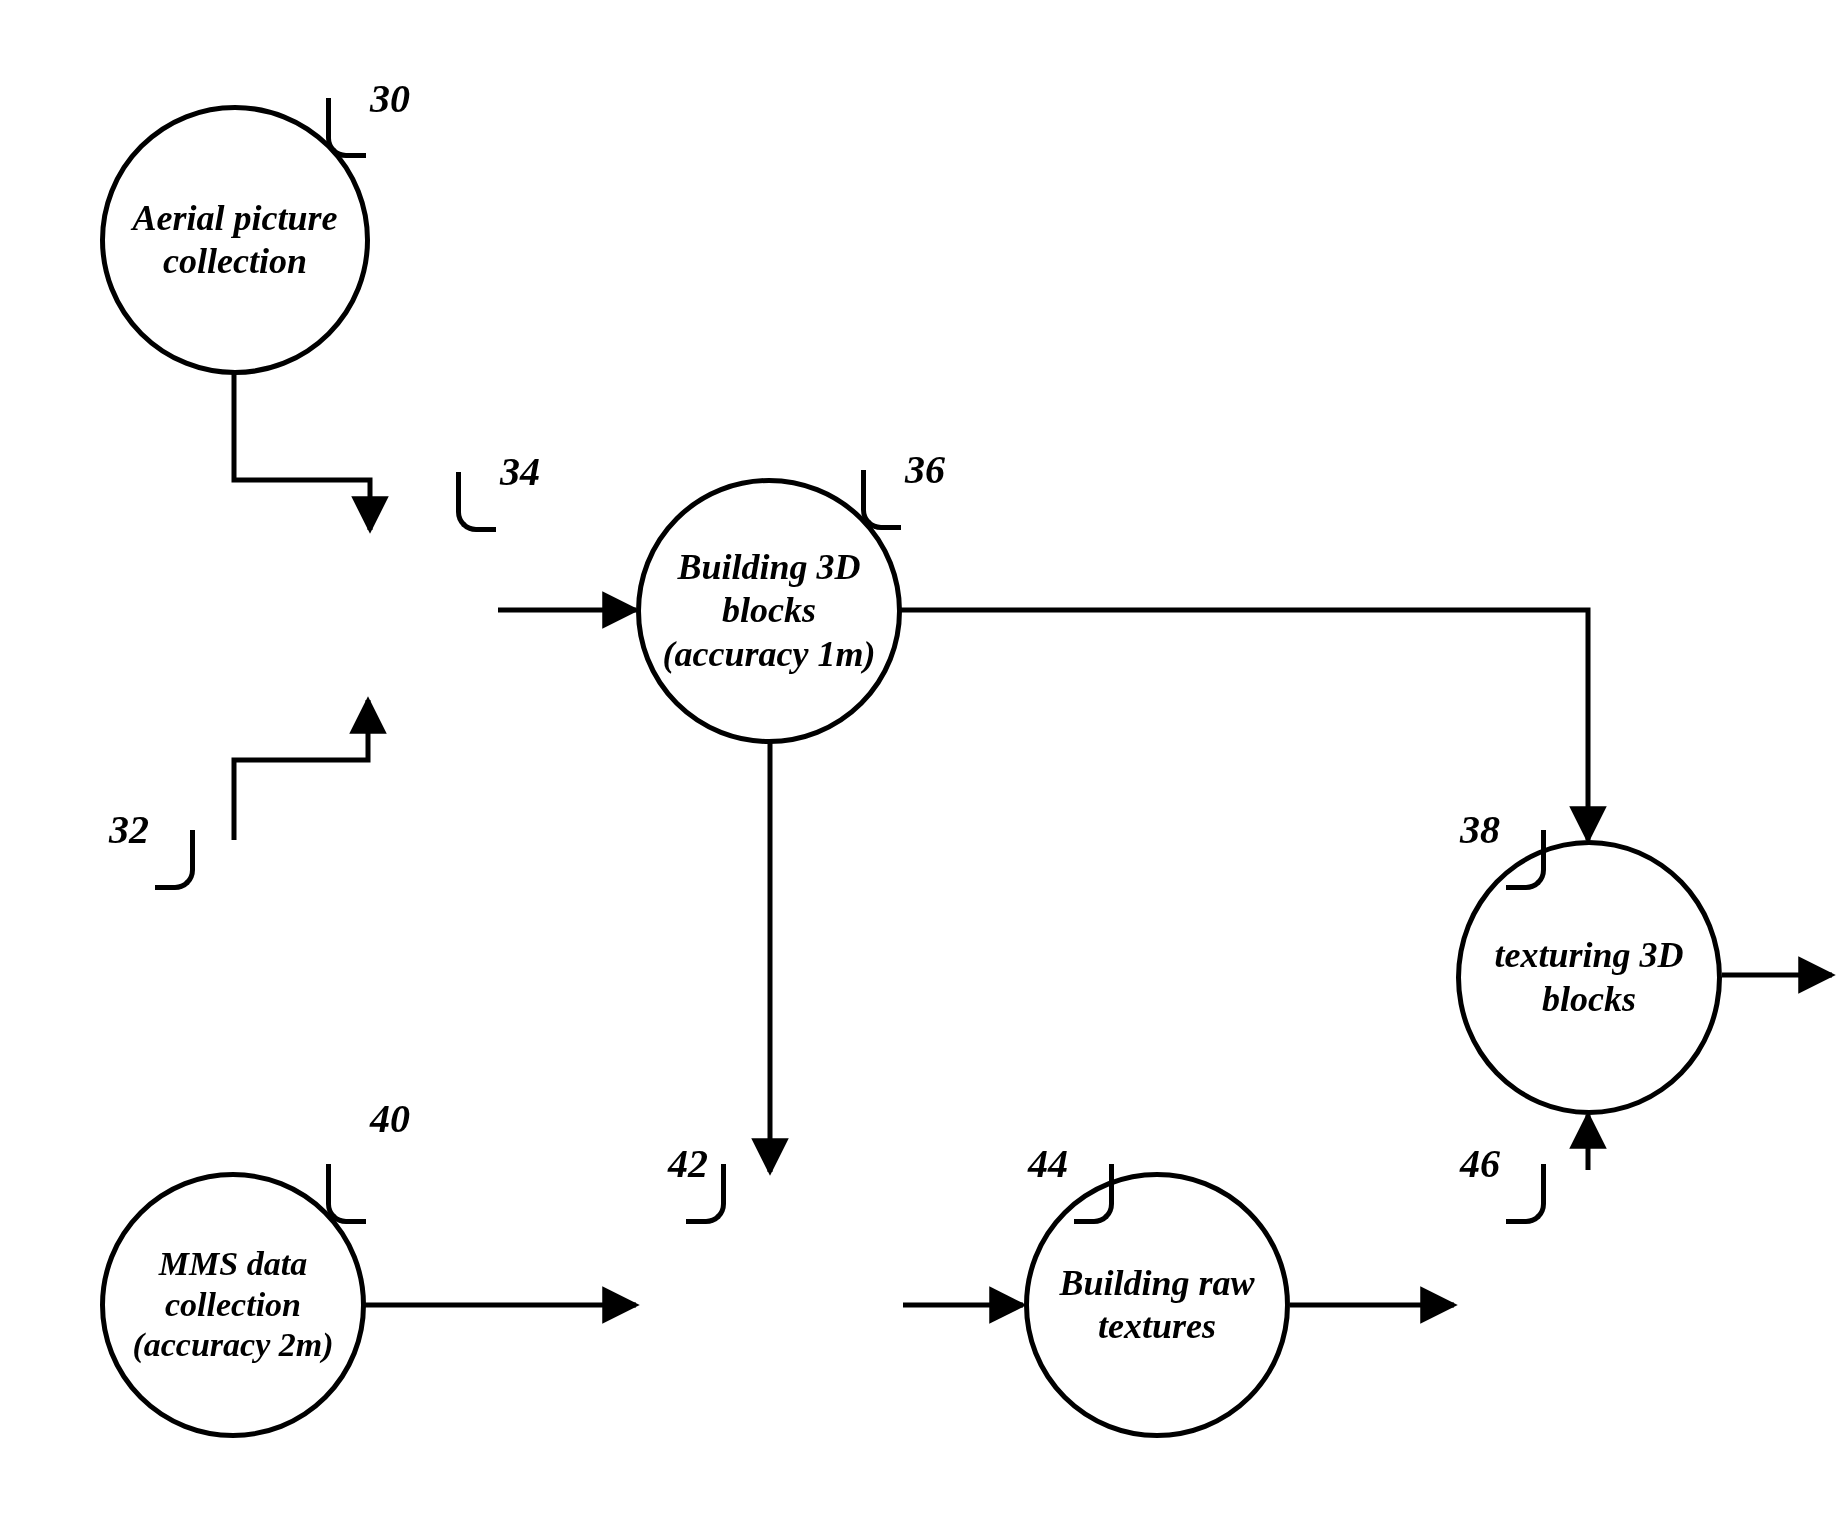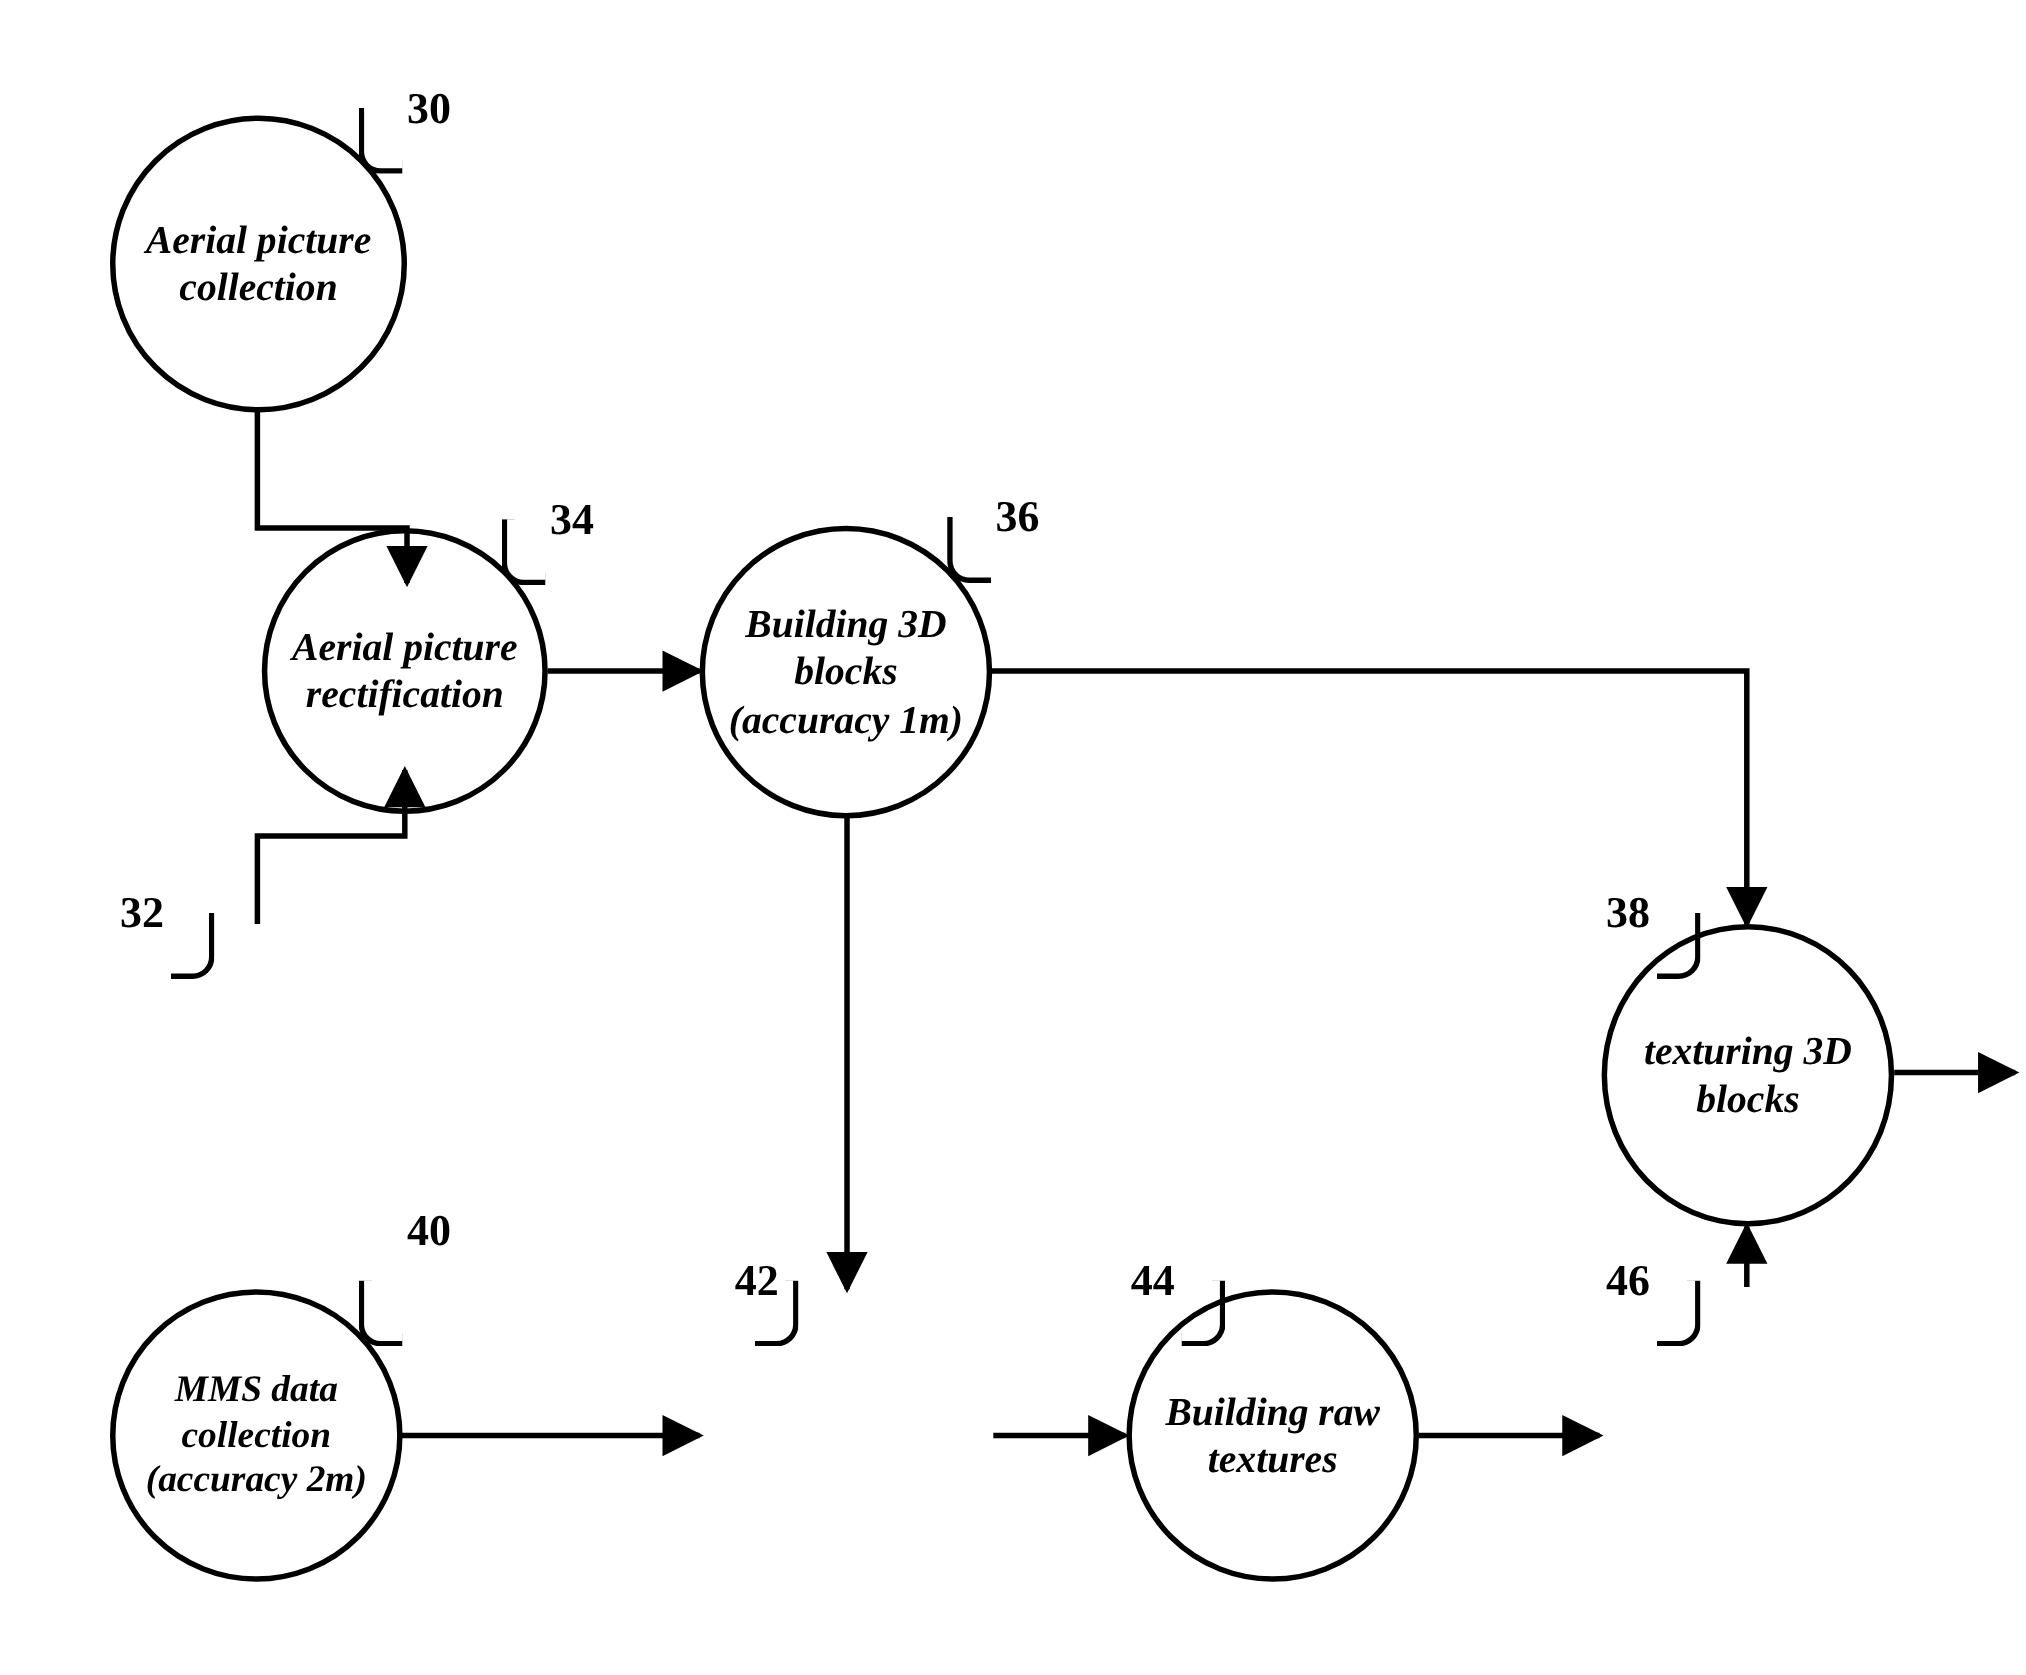--- a/index.html
+++ b/index.html
@@ -25,20 +25,21 @@
     font-style: italic;
     font-weight: 600;
     font-size: 36px;
     line-height: 1.2;
     color: #000;
     box-sizing: border-box;
     padding: 0 4px;
   }
   .ref {
     position: absolute;
+    font-style: italic;
     font-weight: 600;
     font-size: 40px;
     color: #000;
     white-space: nowrap;
   }
   .tick {
     position: absolute;
     width: 40px;
     height: 60px;
   }
@@ -94,23 +95,20 @@
       <path d="M 1722 975 L 1832 975"></path>
     </g>
   </svg>
 
   <div class="node" style="left:100px; top:105px; width:270px; height:270px;">
     <span>Aerial picture collection</span>
   </div>
   <span class="ref" style="left:370px; top:75px;">30</span>
   <span class="tick" style="left:326px; top:98px;"></span>
 
-  <div class="node" style="left:238px; top:480px; width:260px; height:260px;">
-    <span>Aerial picture rectification</span>
-  </div>
   <span class="ref" style="left:500px; top:448px;">34</span>
   <span class="tick" style="left:456px; top:472px;"></span>
 
   <div class="node" style="left:636px; top:478px; width:266px; height:266px;">
     <span>Building 3D blocks (accuracy 1m)</span>
   </div>
   <span class="ref" style="left:905px; top:446px;">36</span>
   <span class="tick" style="left:861px; top:470px;"></span>
 
   <span class="ref" style="left:109px; top:806px;">32</span>

